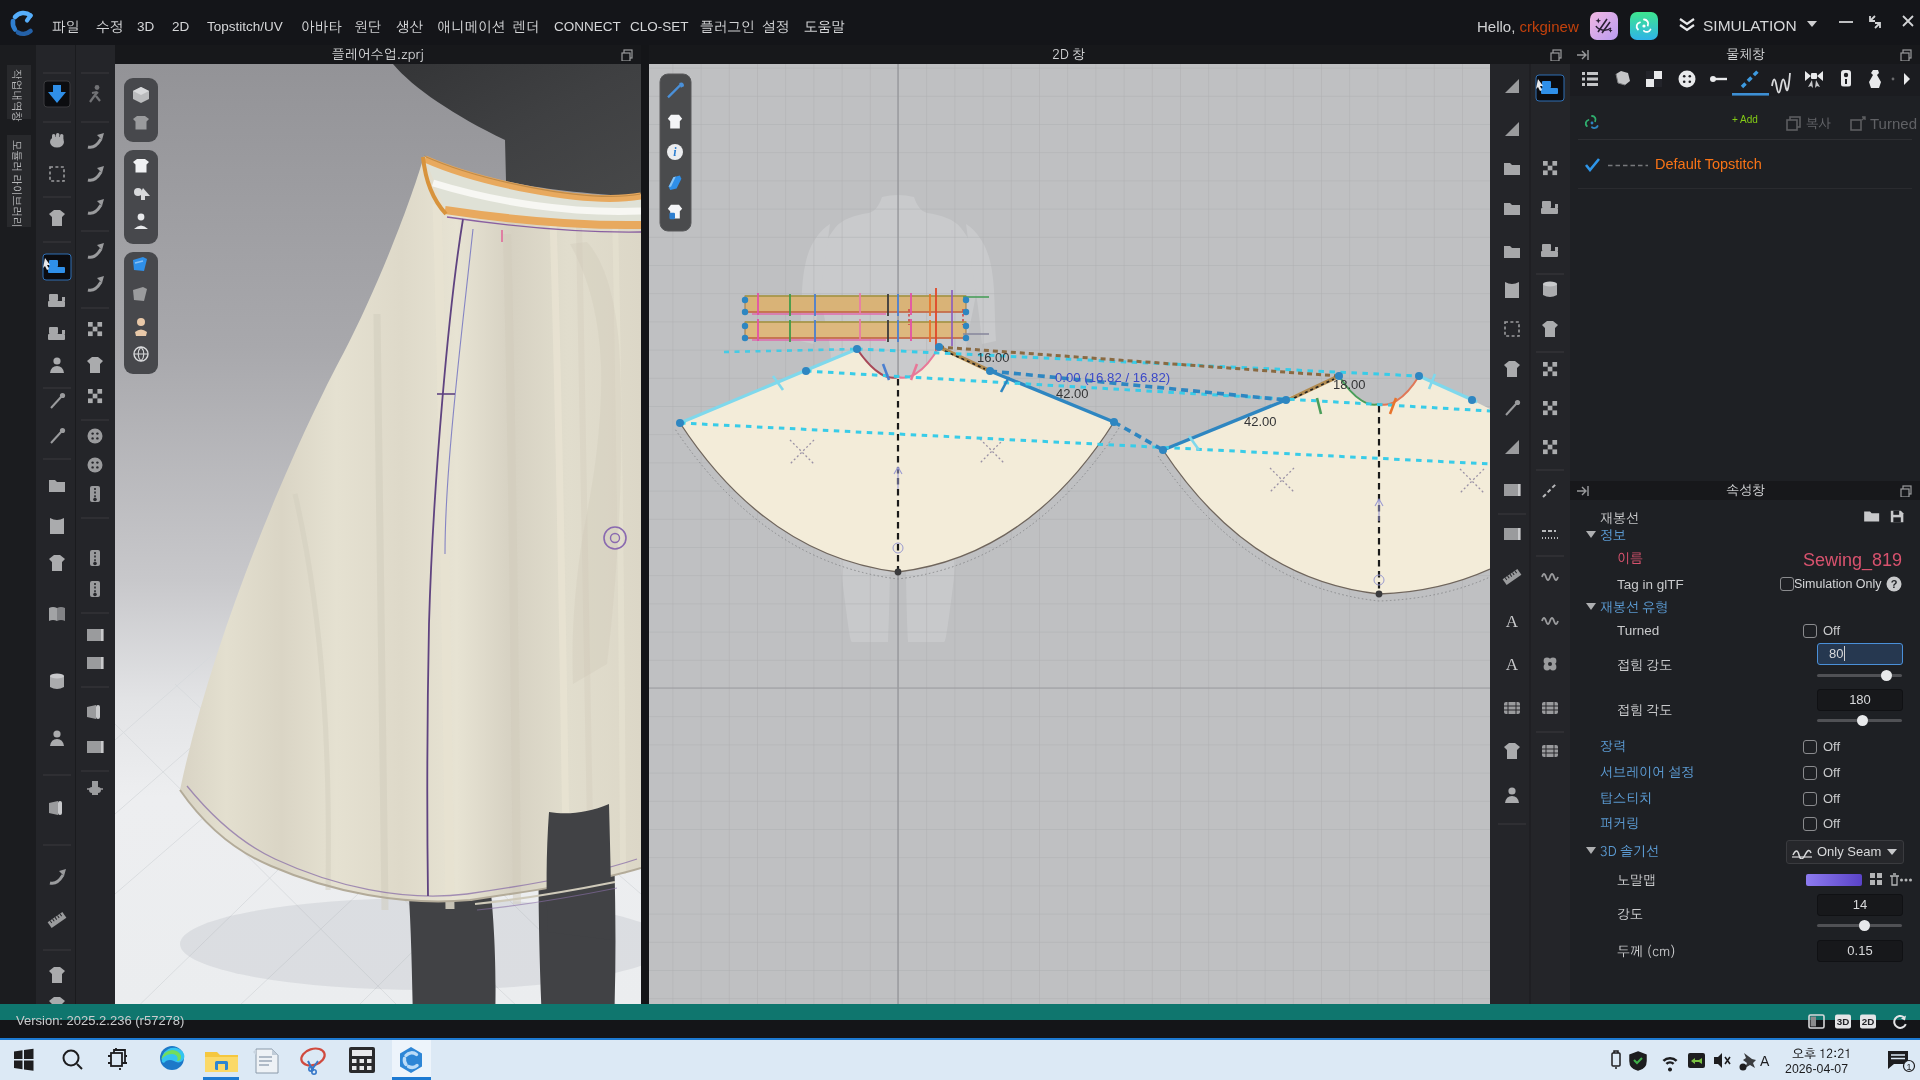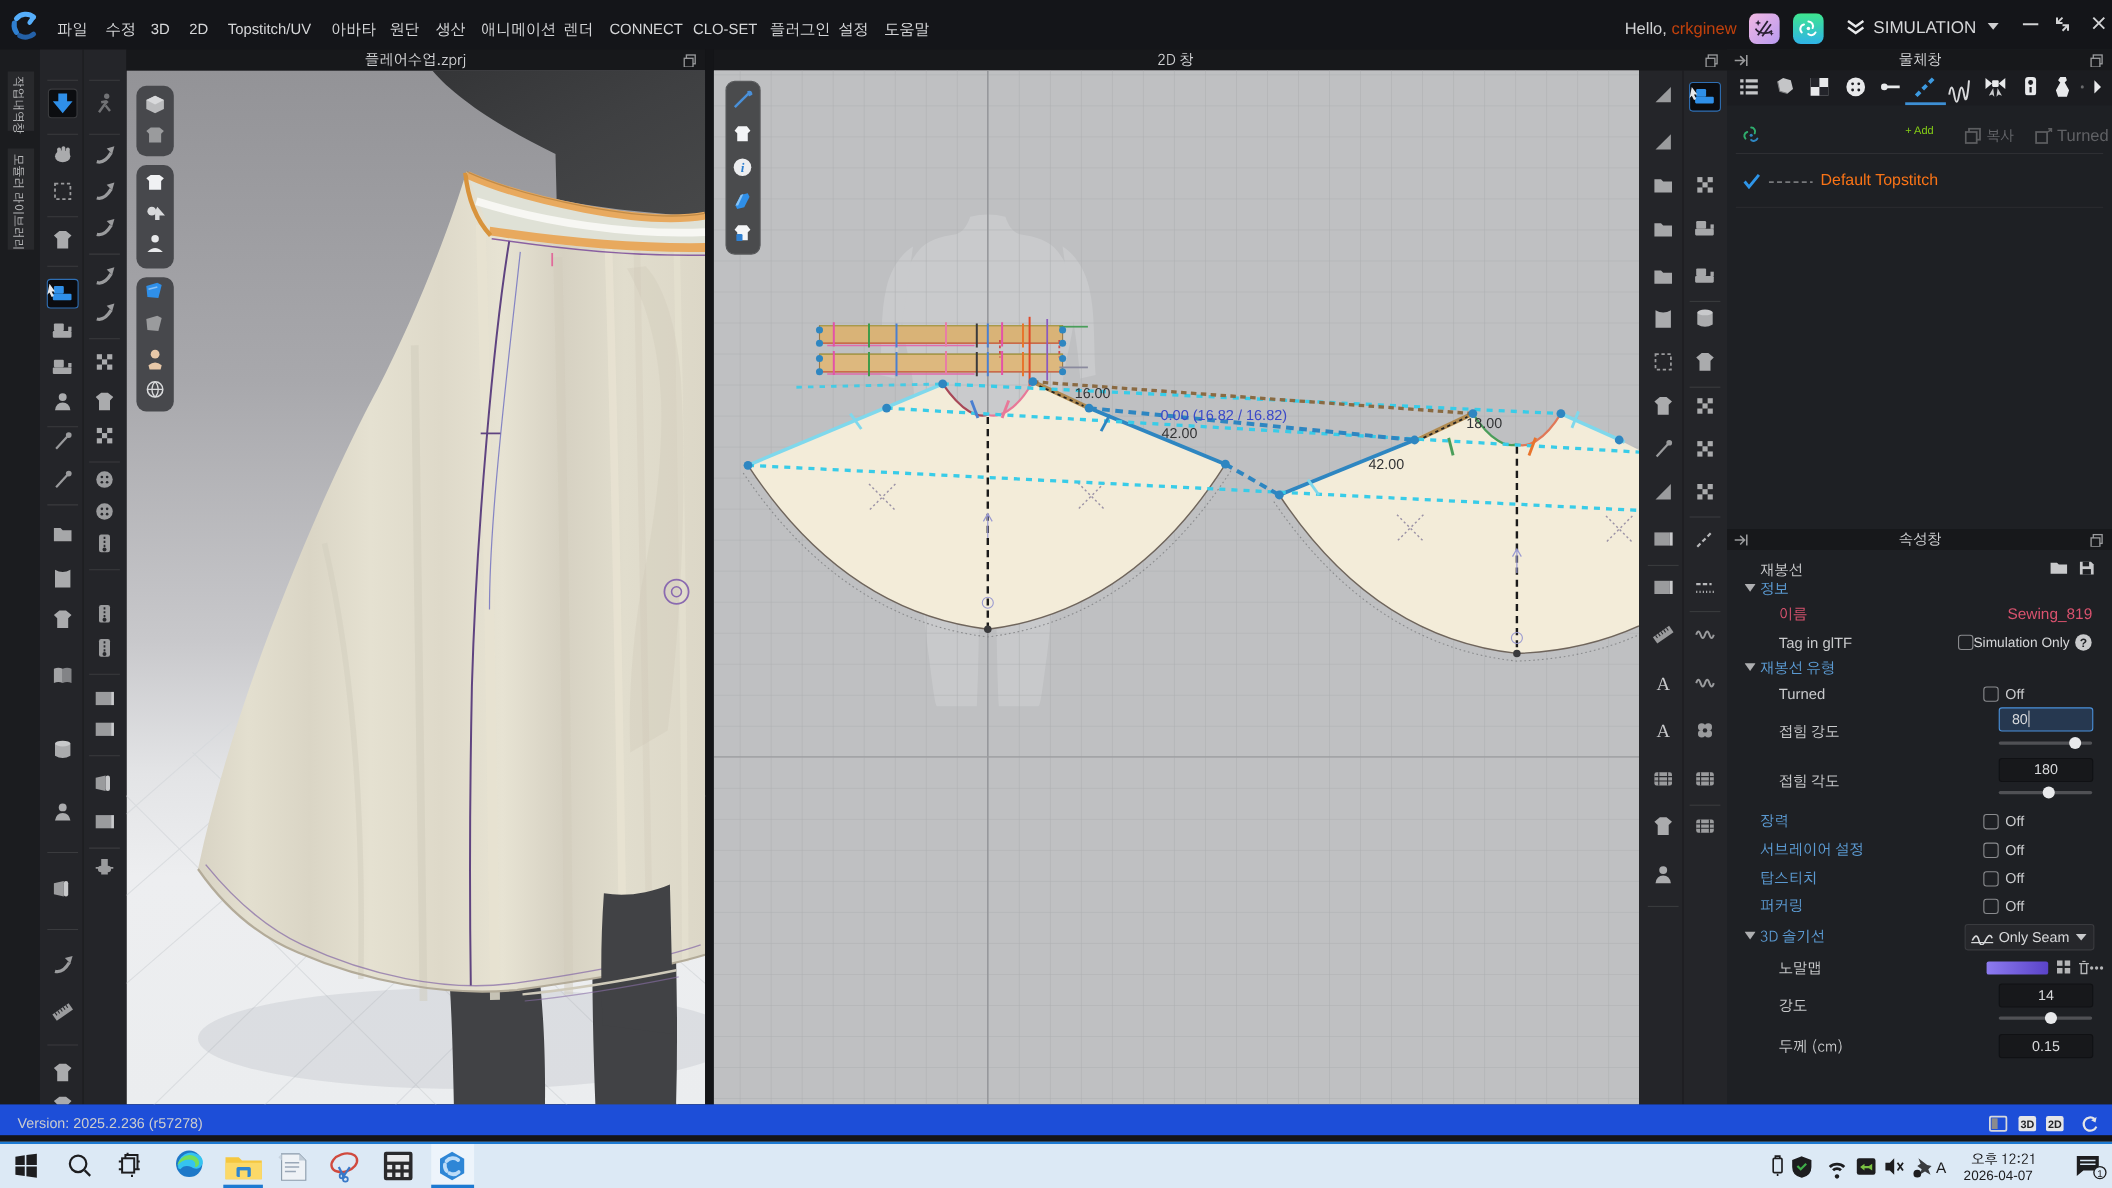--- a/index.html
+++ b/index.html
@@ -8,21 +8,21 @@
 #topbar{left:0;top:0;width:1920px;height:45px;background:#141519}
 #ltabs{left:0;top:45px;width:36px;height:959px;background:#1b1c1f}
 .ltab{left:7px;width:24px;background:#28292c}
 #ltools{left:36px;top:45px;width:79px;height:959px;background:#242529}
 #p3d{left:115px;top:64px;width:526px;height:940px;background:#1e2023}
 #p3dtitle{left:115px;top:45px;width:526px;height:19px;background:#17181b}
 #p2dtitle{left:649px;top:45px;width:921px;height:19px;background:#17181b}
 #rtools{left:1490px;top:64px;width:80px;height:940px;background:#242529}
 #robj{left:1570px;top:45px;width:350px;height:436px;background:#1e2024}
 #rprop{left:1570px;top:481px;width:350px;height:523px;background:#1e2024}
-#statusbar{left:0;top:1004px;width:1920px;height:28px;background:#1d4ed8}
+#statusbar{left:0;top:1004px;width:1920px;height:16px;background:#0f766e}
 #taskbar{left:0;top:1038px;width:1920px;height:42px;background:#dce9f5;border-top:2px solid #1d7ad2;box-sizing:border-box}
 .ptitle{height:19px;color:#cfd0d2;font-size:13px;text-align:center;line-height:19px}
 .sep{background:#35363a;height:1px}
 .ibox{position:absolute;width:84px;height:20px;background:#17181b;border-radius:3px;color:#d8d9db;
 font-size:13px;text-align:center;line-height:20px;border:1px solid #101114}
 .slider{position:absolute;height:3px;background:#505155;border-radius:2px}
 .thumb{position:absolute;width:11px;height:11px;border-radius:50%;background:#e8e9eb;top:-4px}
 .cb{position:absolute;width:12px;height:12px;border:1.4px solid #8a8b8e;border-radius:3px;background:transparent}
 .off{position:absolute;color:#c9cacc;font-size:13px}
 </style></head>
@@ -766,21 +766,21 @@
 <path>
 <svg class="a" style="left:16px;top:48px" width="10" height="10">
         <path d="M0 2h10L5 9z" fill="#aeafb1"></path>
       </svg>
 <svg class="a" style="left:16px;top:120px" width="10" height="10">
         <path d="M0 2h10L5 9z" fill="#aeafb1"></path>
       </svg>
 <svg class="a" style="left:16px;top:364px" width="10" height="10">
         <path d="M0 2h10L5 9z" fill="#aeafb1"></path>
       </svg>
-<div class="a" style="right:18px;top:69px;color:#d8526e;font-size:14px">Sewing_819</div>
+<div class="a" style="right:18px;top:69px;color:#d8526e;font-size:18px">Sewing_819</div>
 <div class="cb" style="left:210px;top:96px"></div>
 <div class="a" style="left:224px;top:96px;color:#d6d7d9;font-size:12.5px">Simulation Only</div>
 <svg class="a" style="left:316px;top:95px" width="16" height="16">
         <circle cx="8" cy="8" r="7.5" fill="#c8c9cb"></circle>
         <text x="8" y="12" text-anchor="middle" font-size="11" font-weight="bold" font-family="Liberation Sans" fill="#1e2024">?</text>
       </svg>
 <div class="a" style="left:47px;top:142px;color:#c9cacc;font-size:13.5px">Turned</div>
 <div class="a" style="left:47px;top:96px;color:#c9cacc;font-size:13.5px">Tag in glTF</div>
 <div class="cb" style="left:233px;top:143px"></div><div class="off" style="left:253px;top:142px">Off</div>
 <div class="ibox" style="left:247px;top:162px;background:#263850;border-color:#4a90d9;text-align:left;padding-left:11px;width:73px">80<span style="border-left:1px solid #cfd0d2;margin-left:1px"></span></div>

